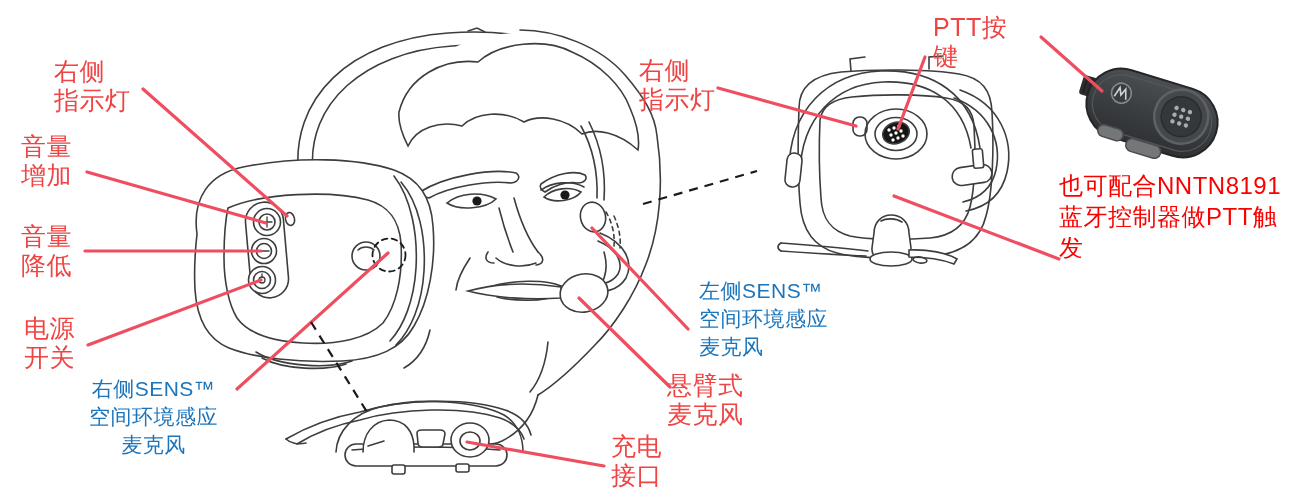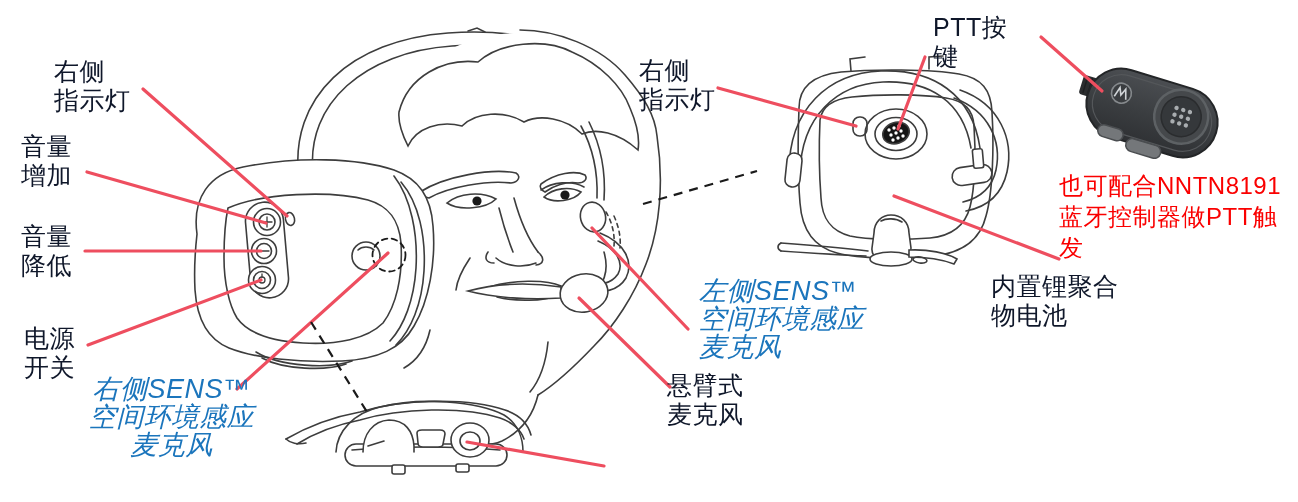--- a/index.html
+++ b/index.html
@@ -7,26 +7,26 @@
     position:relative;
     width:1298px;height:502px;
     background:#ffffff;
     overflow:hidden;
     font-family:"Liberation Sans","DejaVu Sans",sans-serif;
   }
   .stage svg{position:absolute;left:0;top:0;}
   .label{
     position:absolute;
     white-space:pre-line;
-    color:#0f172a;
+    color:#ef4444;
     font-size:25px;
     line-height:29px;
     letter-spacing:0.5px;
   }
-  .label.small{font-size:27px;line-height:28px;font-style:italic;}
+  .label.small{font-size:21px;line-height:28px;}
   .c-blue{color:#1B75BC;}
   .c-red{color:#FA0000;}
 </style>
 </head>
 <body>
 
 <div class="stage">
 
   <svg width="1298" height="502" viewBox="0 0 1298 502">
     <defs>
@@ -232,32 +232,32 @@
       <line x1="643" y1="204" x2="757" y2="171"></line>
     </g>
   </svg>
 
   <div class="label" style="left:54px;top:57px;">右侧
 指示灯</div>
   <div class="label" style="left:21px;top:132px;">音量
 增加</div>
   <div class="label" style="left:21px;top:222px;">音量
 降低</div>
-  <div class="label" style="left:24px;top:324px;">电源
+  <div class="label" style="left:24px;top:314px;">电源
 开关</div>
   <div class="label small c-blue" style="left:89px;top:375px;text-align:center;">右侧SENS™
 空间环境感应
 麦克风</div>
   <div class="label" style="left:639px;top:56px;">右侧
 指示灯</div>
   <div class="label" style="left:933px;top:13px;">PTT按
 键</div>
   <div class="label c-red" style="left:1059px;top:170px;font-size:24px;line-height:31px;">也可配合NNTN8191
 蓝牙控制器做PTT触发</div>
   <div class="label small c-blue" style="left:699px;top:277px;">左侧SENS™
 空间环境感应
 麦克风</div>
   <div class="label" style="left:667px;top:371px;text-align:right;">悬臂式
 麦克风</div>
-  <div class="label" style="left:991px;top:272px;">内置锂聚合
-物电池</div>
+  <div class="label" style="left:611px;top:432px;">充电
+接口</div>
 
 </div>
 
 </body></html>

